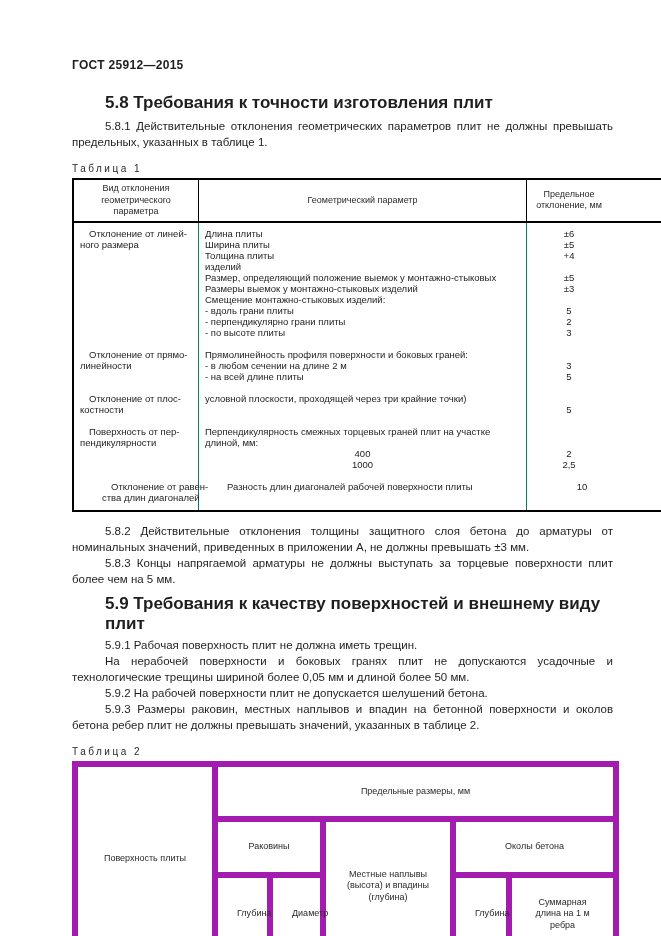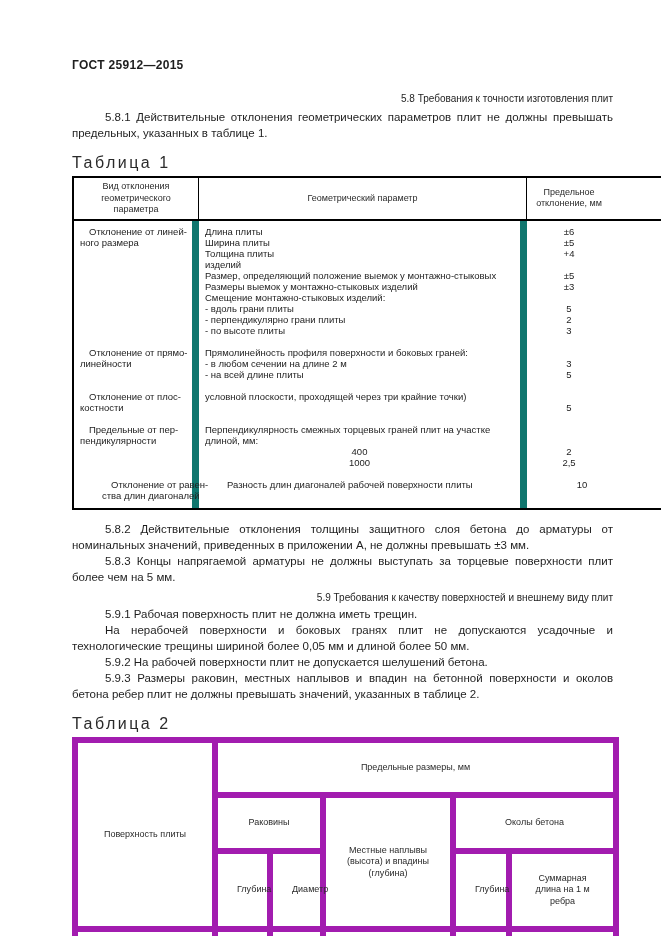--- a/index.html
+++ b/index.html
@@ -3,37 +3,37 @@
 <meta charset="utf-8">
 <style>
   * { margin:0; padding:0; box-sizing:border-box; }
   html, body { background:#ffffff; }
   body {
     width:661px; height:936px; overflow:hidden; position:relative;
     font-family:"Liberation Sans", sans-serif; color:#1e1e1e;
   }
   .page { padding:58px 48px 0 72px; width:661px; }
   .doc-code { font-size:12px; font-weight:bold; letter-spacing:.3px; }
-  .h-sec { font-size:10px; font-weight:normal; margin:21px 0 5px 33px;text-align:right; }
+  .h-sec { font-size:17px; font-weight:bold; margin:21px 0 5px 33px; }
   .h-sec.second { margin-top:7px; margin-bottom:3px; }
   .par { font-size:11.5px; line-height:16px; text-align:justify; text-indent:33px; }
-  .tbl-label { font-size:16px; letter-spacing:2.5px; margin:13px 0 4px 0; color:#2a2a2a; }
+  .tbl-label { font-size:10px; letter-spacing:2.5px; margin:13px 0 4px 0; color:#2a2a2a; }
 
   
   .t1 { border:2px solid #000; width:652px; margin-top:2px; background:#fff; }
   .t1-head { display:grid; grid-template-columns:125px 328px 84px; border-bottom:2px solid #000; }
   .t1-hc {
     min-height:38px; display:flex; align-items:center; justify-content:center;
     text-align:center; font-size:9px; line-height:11.5px; padding:3px 2px;
     border-right:1px solid #000; color:#2a2a2a;
   }
   .t1-hc1 { padding:3px 4px; }
   .t1-hc3 { border-right:none; }
   .t1-row { display:grid; grid-template-columns:125px 328px 84px; }
-  .t1-c { border-right:7px solid #0f766e; padding:0 6px 11px 6px; }
+  .t1-c { border-right:1px solid #0f766e; padding:0 6px 11px 6px; }
   .t1-row:first-child .t1-c { padding-top:5px; }
   .t1-row:last-child .t1-c { padding-bottom:7px;padding-left:28px; }
   .t1-c3 { border-right:none; padding-left:2px; padding-right:2px; text-align:center; }
   .ln { height:11px; line-height:11px; font-size:9.5px; white-space:nowrap; color:#232323; }
   .ln.ind { text-indent:9px; }
   .ln.ctr { text-align:center; }
 
   
   .t2 {
     border-collapse:collapse; table-layout:fixed; width:541px; margin-top:2px;
@@ -127,21 +127,21 @@
           <div class="t1-c t1-c2">
             <div class="ln">условной плоскости, проходящей через три крайние точки)</div>
           </div>
           <div class="t1-c t1-c3">
             <div class="ln"></div>
             <div class="ln">5</div>
           </div>
         </div>
         <div class="t1-row">
           <div class="t1-c t1-c1">
-            <div class="ln ind">Предельные от пер-</div>
+            <div class="ln ind">Поверхность от пер-</div>
             <div class="ln">пендикулярности</div>
           </div>
           <div class="t1-c t1-c2">
             <div class="ln">Перпендикулярность смежных торцевых граней плит на участке</div>
             <div class="ln">длиной, мм:</div>
             <div class="ln ctr">400</div>
             <div class="ln ctr">1000</div>
           </div>
           <div class="t1-c t1-c3">
             <div class="ln"></div>

